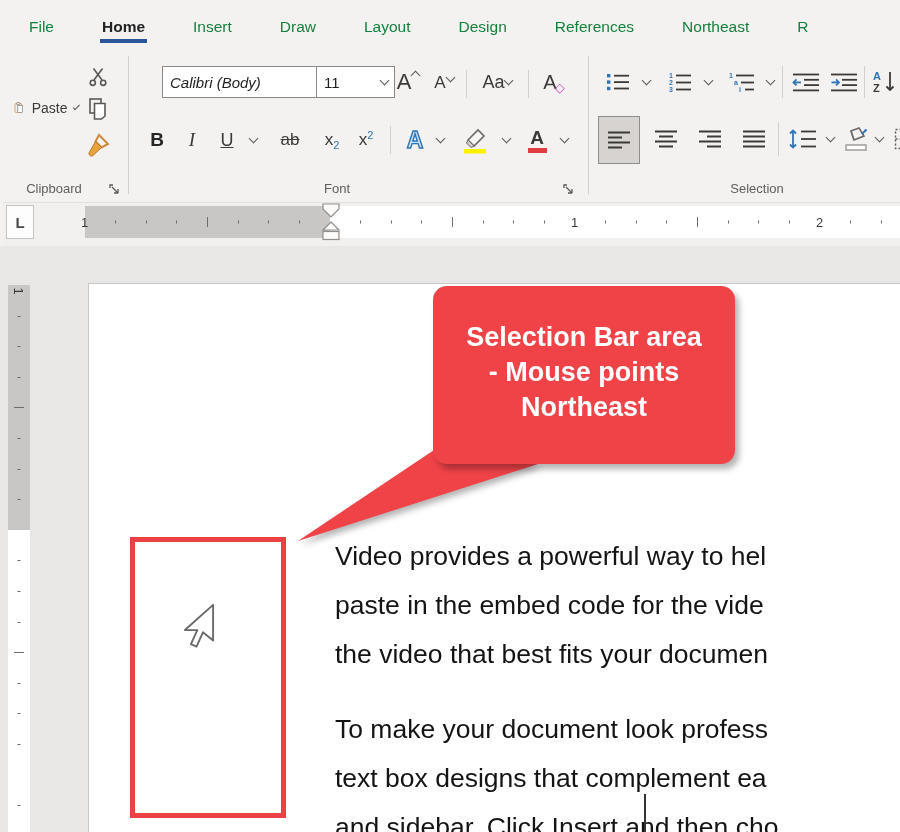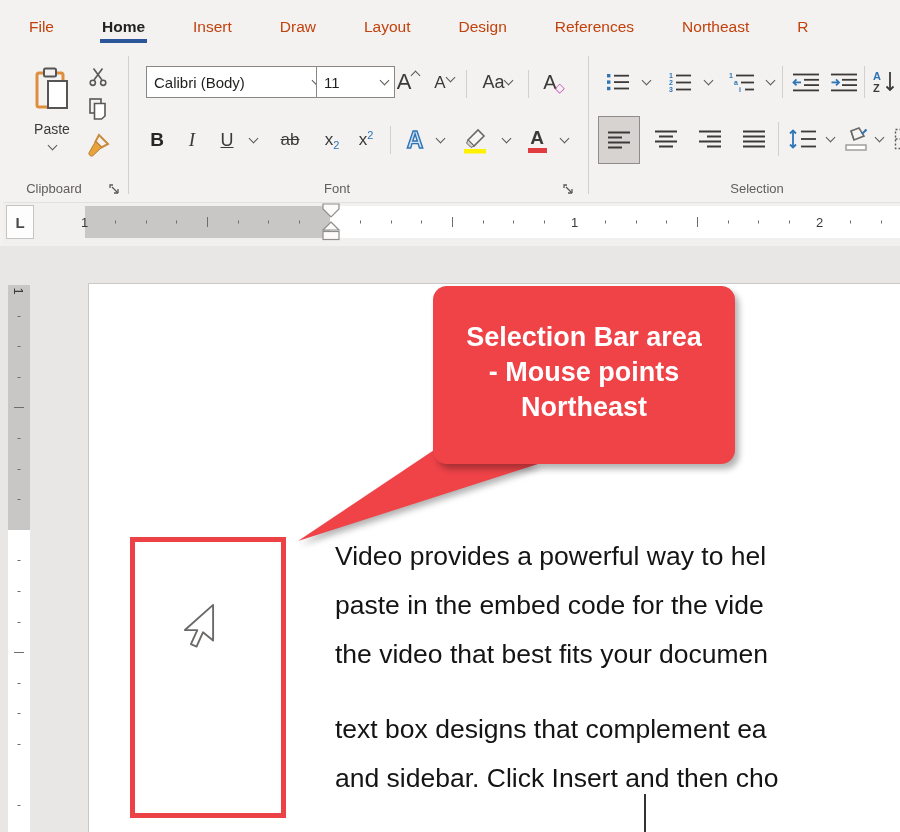--- a/index.html
+++ b/index.html
@@ -2,21 +2,21 @@
 <html style="--accent: #2b579a; --callout: #ef4348; --selection_rect: #ec4145; --highlight: #fff200; --font_color_bar: #e03c41;"><head>
 <meta charset="utf-8">
 <style>
   html,body{margin:0;padding:0;background:#fff;}
   #window{position:relative;width:900px;height:832px;overflow:hidden;background:#F3F2F1;
           font-family:"Liberation Sans",sans-serif;-webkit-font-smoothing:antialiased;}
   .abs{position:absolute;}
 
   
   #tabs{left:3px;top:4px;right:0;height:44px;background:#F3F2F1;display:flex;align-items:center;padding-left:2px;}
-  .tab{padding:0 22px;font-size:15.5px;color:#c2410c;cursor:default;white-space:nowrap;}
+  .tab{padding:0 22px;font-size:15.5px;color:#15803d;cursor:default;white-space:nowrap;}
   .tab .tab-label{display:inline-block;padding:9px 2px 7px 2px;}
   .tab.active{color:#222;font-weight:700;}
   .tab.active .tab-label{border-bottom:4px solid var(--accent);padding-bottom:3px;}
 
   
   #ribbon-bg{left:3px;top:48px;right:0;height:154px;background:#F3F2F1;}
   .vdiv{position:absolute;width:1px;top:56px;height:138px;background:#D2D0CE;}
   .sdiv{position:absolute;width:1px;background:#D2D0CE;}
   .grp-label{position:absolute;top:181px;font-size:13px;color:#605E5C;text-align:center;}
   .launcher{position:absolute;width:15px;height:15px;display:flex;align-items:center;justify-content:center;}
@@ -73,21 +73,21 @@
     <div class="tab"><span class="tab-label">Draw</span></div>
     <div class="tab"><span class="tab-label">Layout</span></div>
     <div class="tab"><span class="tab-label">Design</span></div>
     <div class="tab"><span class="tab-label">References</span></div>
     <div class="tab"><span class="tab-label">Northeast</span></div>
     <div class="tab"><span class="tab-label">R</span></div>
   </div>
 
   <div id="ribbon-bg" class="abs"></div>
 
-  <div class="rbtn" style="left:20px;top:56px;width:64px;height:104px;flex-direction:column;gap:8px;">
+  <div class="rbtn" style="left:14px;top:56px;width:64px;height:104px;flex-direction:row;gap:8px;">
     <svg width="38" height="46" viewBox="0 0 38 46">
       <rect x="4" y="6" width="26" height="34" rx="2" fill="none" stroke="#DE8E3C" stroke-width="3"></rect>
       <rect x="11" y="1.5" width="12" height="8" rx="1.5" fill="#F3F2F1" stroke="#555" stroke-width="2"></rect>
       <rect x="15" y="14" width="19" height="27" fill="#fff" stroke="#555" stroke-width="2"></rect>
     </svg>
     <span style="font-size:14px;color:#3b3a39;">Paste</span>
     <span class="chev"></span>
   </div>
   <div class="rbtn" style="left:84px;top:64px;width:28px;height:26px;">
     <svg width="20" height="20" viewBox="0 0 20 20">
@@ -116,21 +116,21 @@
     <svg width="12" height="12" viewBox="0 0 12 12">
       <g stroke="#5a5856" stroke-width="1.3" fill="none">
         <path d="M2 5 V2 H5"></path>
           <path d="M4 4 L10 10"></path>
           <path d="M10 10 V6 M10 10 H6"></path>
       </g>
     </svg>
   </div>
   <div class="vdiv" style="left:128px;"></div>
 
-  <div class="combo" style="left:146px;top:66px;width:166px;">
+  <div class="combo" style="left:162px;top:66px;width:166px;font-style:italic;">
     <span>Calibri (Body)</span>
     <span class="chev"></span>
   </div>
   <div class="combo" style="left:316px;top:66px;width:64px;gap:24px;">
     <span>11</span>
     <span class="chev"></span>
   </div>
   <div class="rbtn" style="left:390px;top:64px;width:36px;height:36px;font-size:22px;">
     <span>A</span>
     <span class="chev up" style="margin-left:1px;margin-top:-14px;"></span>
@@ -449,20 +449,21 @@
       <div class="vtick" style="top: 805.2px;"></div>
     </div>
   <div id="vnum" class="abs">1</div>
 
   <div class="para" style="top:532px;">
     <div>Video provides a powerful way to hel</div>
     <div>paste in the embed code for the vide</div>
     <div>the video that best fits your documen</div>
   </div>
   <div class="para" style="top:705px;">
+    <div>To make your document look profess</div>
     <div>text box designs that complement ea</div>
     <div>and sidebar. Click Insert and then cho</div>
   </div>
   <div id="caret" class="abs"></div>
 
   <div id="selection-rect" class="abs"></div>
 
   <svg id="callout-tail" class="abs" width="280" height="125" viewBox="0 0 280 125">
     <polygon points="172,10 258,36 18,113" style="fill:var(--callout);"></polygon>
   </svg>

